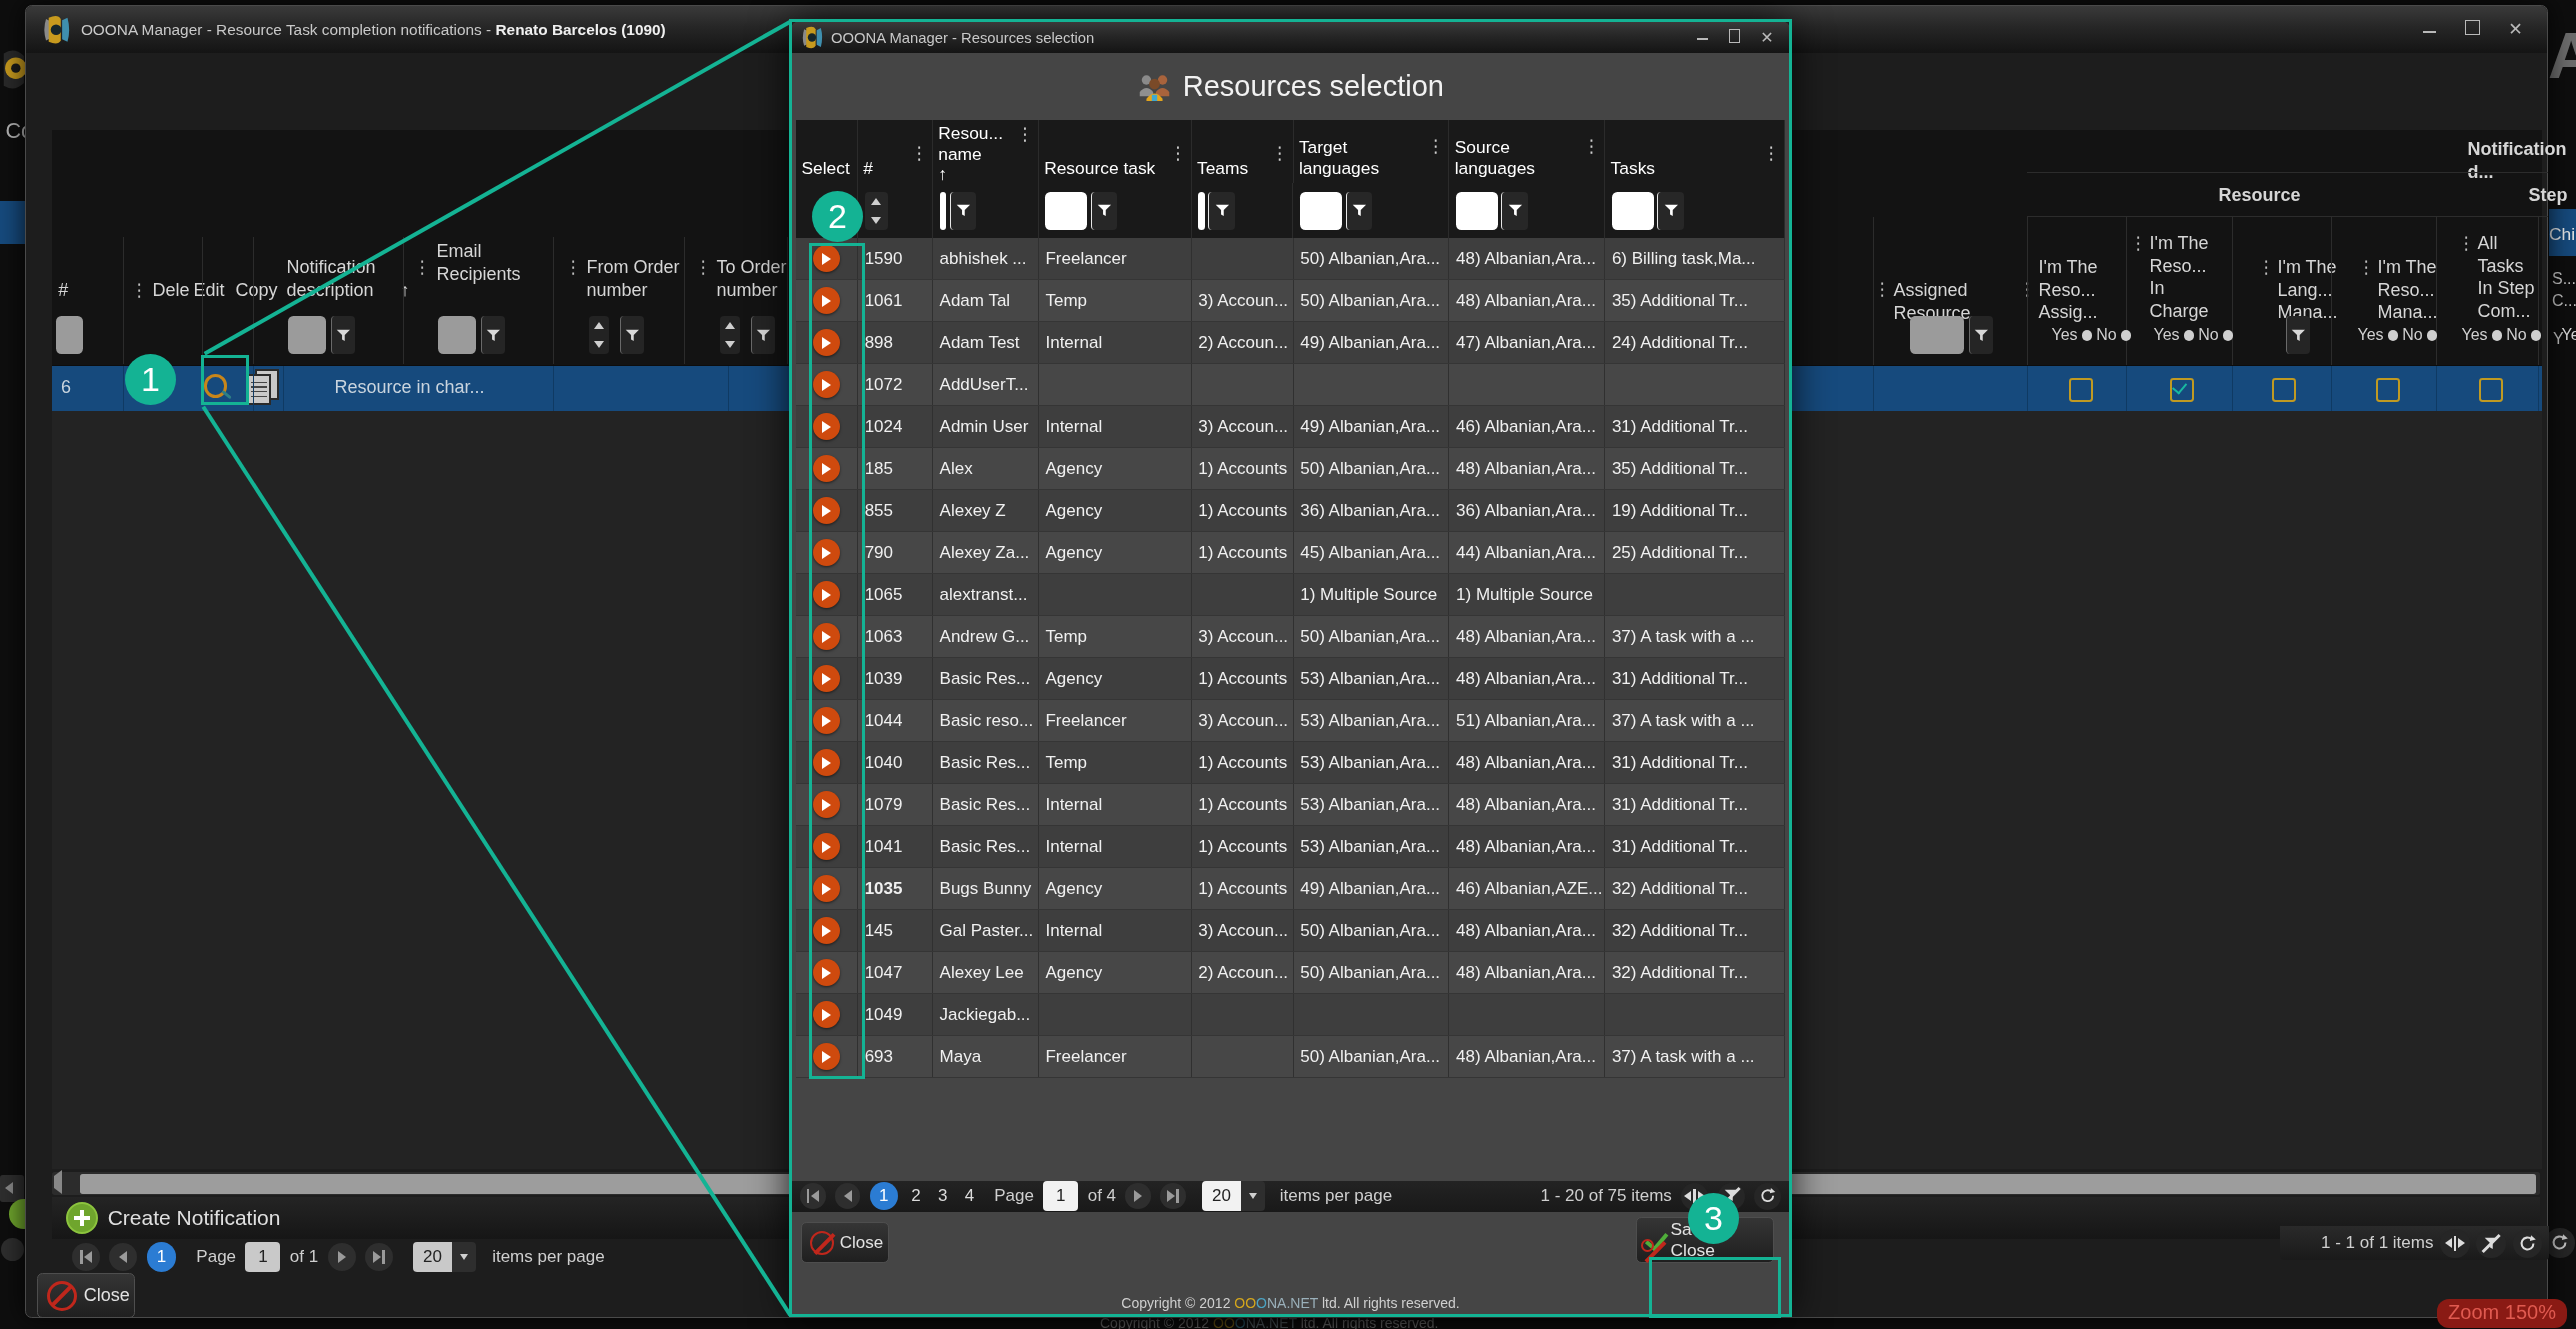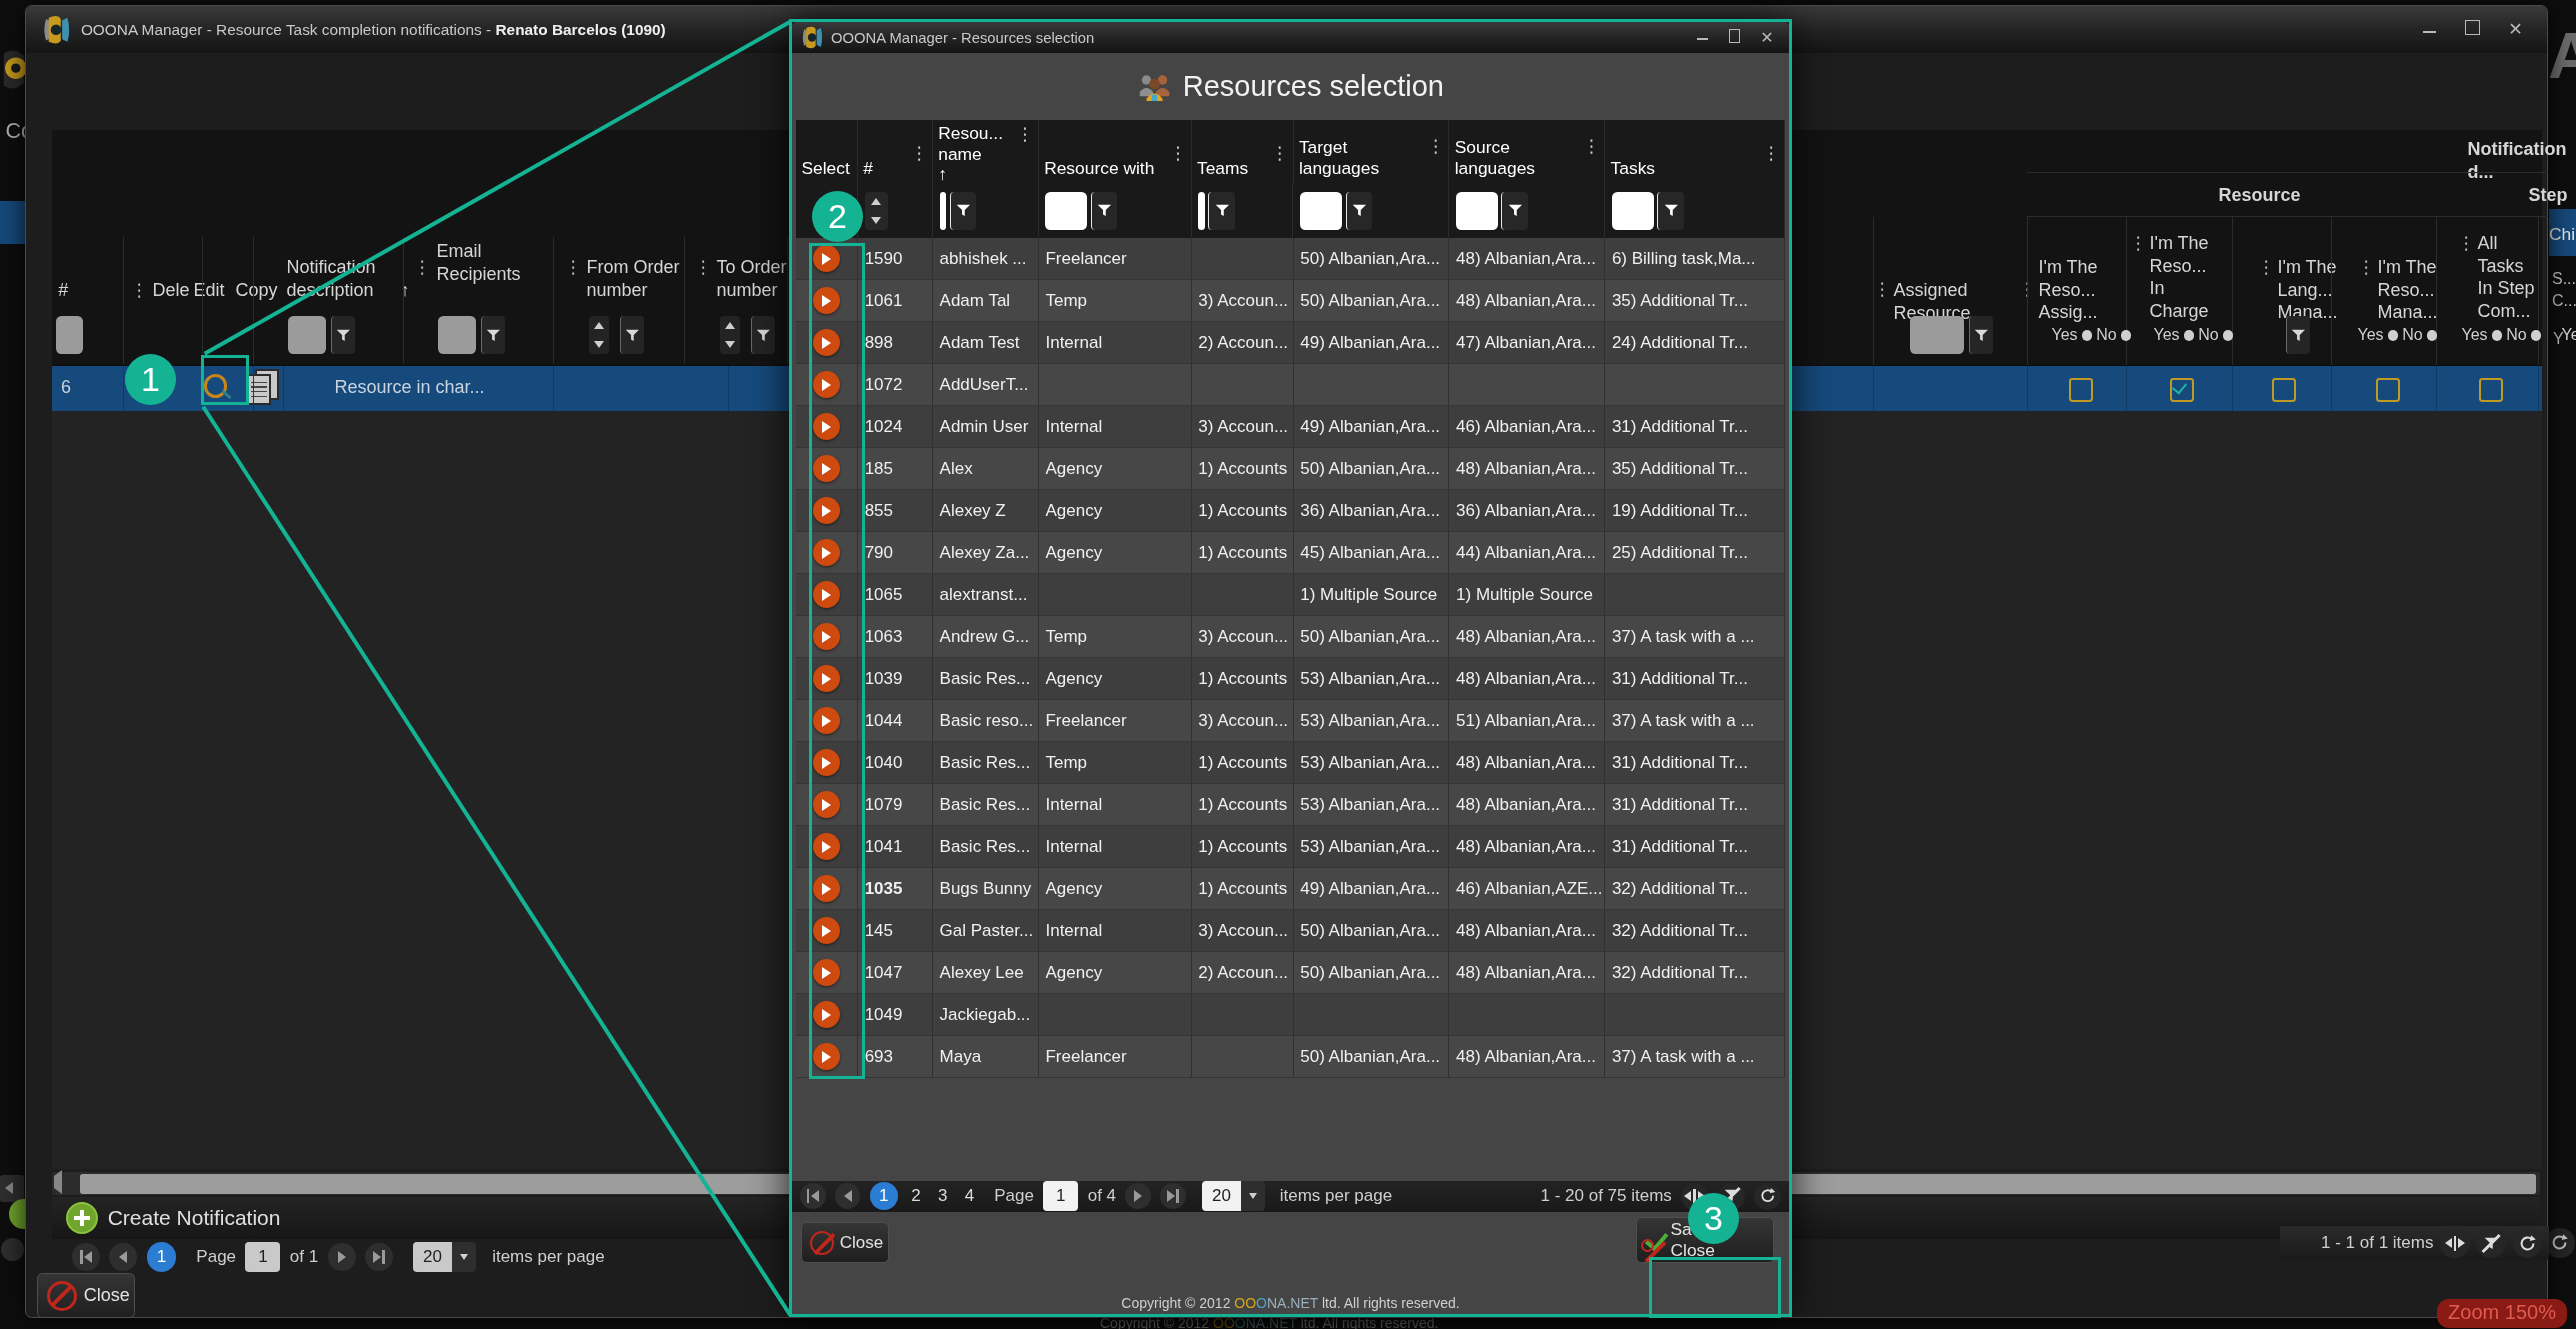--- a/index.html
+++ b/index.html
@@ -445,21 +445,21 @@
           <span>#</span>
           <span class="dots" style="bottom:19px;">⋮</span>
         </div>
       <div class="dt-h" style="width:106px;align-items:flex-start;flex-direction:column;justify-content:flex-start;padding-top:2.7px;">
         <span>Resou...</span>
           <span>name</span>
           <span>↑</span>
         <span class="dots" style="top:4px;">⋮</span>
       </div>
       <div class="dt-h" style="width:153px;">
-          <span>Resource with</span>
+          <span>Resource task</span>
           <span class="dots" style="bottom:19px;">⋮</span>
         </div>
       <div class="dt-h" style="width:102px;">
           <span>Teams</span>
           <span class="dots" style="bottom:19px;">⋮</span>
         </div>
       <div class="dt-h" style="width:156px;white-space:pre-line;"><span>Target
 languages</span><span class="dots" style="top:16px;">⋮</span></div>
       <div class="dt-h" style="width:156px;white-space:pre-line;"><span>Source
 languages</span><span class="dots" style="top:16px;">⋮</span></div>

